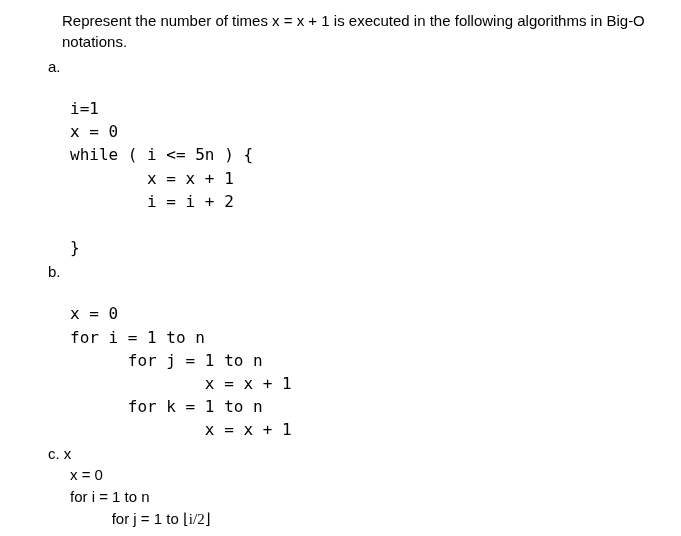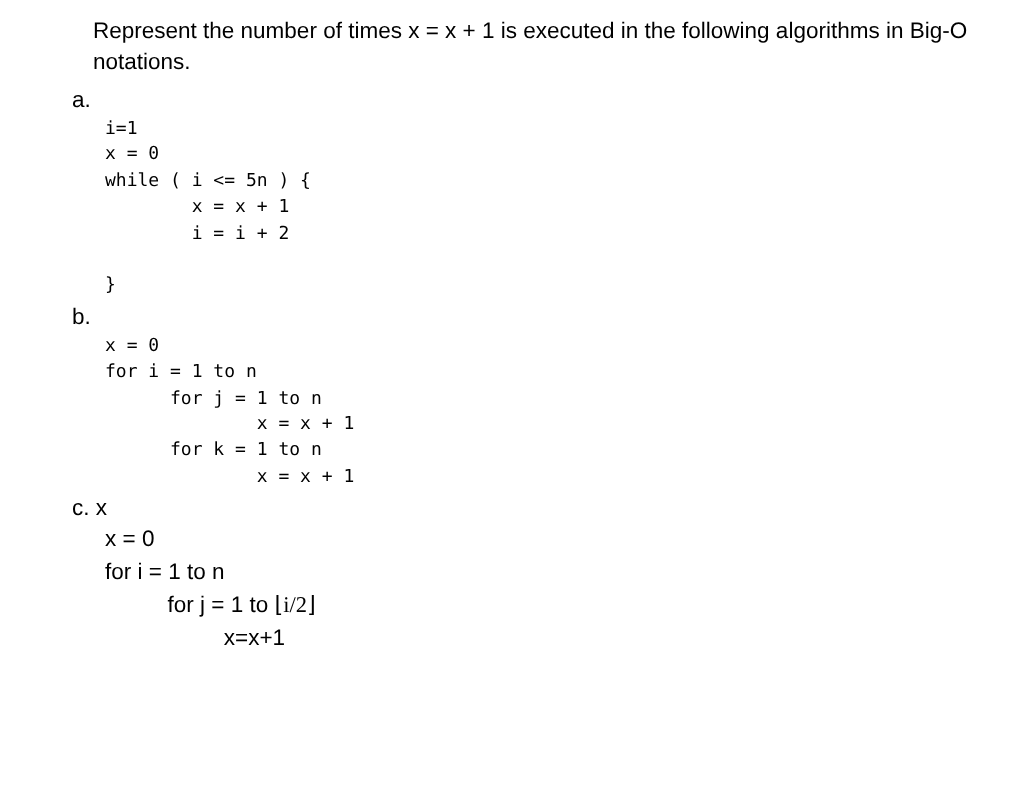--- a/index.html
+++ b/index.html
@@ -20,24 +20,25 @@
     padding-left: 30px;
   }
   .part {
     margin-bottom: 2px;
   }
   .part-label {
     display: inline-block;
   }
   .code {
     font-family: Consolas, monospace;
-    font-size: 12px;
+    font-size: 16px;
     white-space: pre;
     padding-left: 22px;
     line-height: 1.45;
+    margin-top: 20px;
   }
   .code-prop {
     font-family: Arial, sans-serif;
     font-size: 15px;
     white-space: pre;
     padding-left: 22px;
     line-height: 1.45;
   }
   .math {
     font-family: 'Cambria Math', 'Times New Roman', serif;

